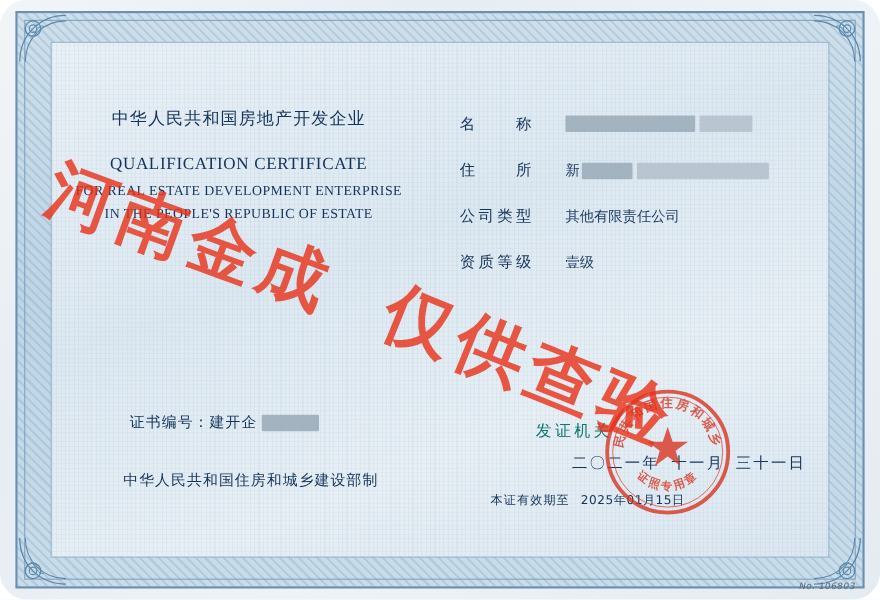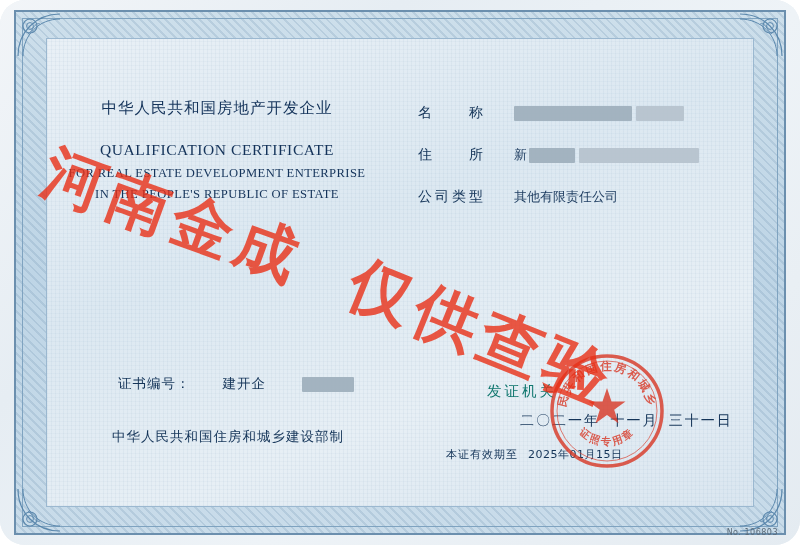--- a/index.html
+++ b/index.html
@@ -187,21 +187,20 @@
   .cert-no {
     position: absolute;
     left: 118px;
     top: 375px;
     font-family: "DejaVu Sans", sans-serif;
     font-size: 13.5px;
     color: #143458;
     letter-spacing: 1px;
     display: flex;
     align-items: center;
-    gap: 32px;
   }
   .issuer-line {
     position: absolute;
     left: 112px;
     top: 428px;
     font-family: "DejaVu Sans", sans-serif;
     font-size: 13.5px;
     color: #143458;
     letter-spacing: 1px;
     white-space: nowrap;
@@ -284,20 +283,21 @@
 
   
   .serial {
     position: absolute;
     right: 22px;
     bottom: 8px;
     font-family: "DejaVu Sans", sans-serif;
     font-size: 8px;
     color: #5a6a78;
     letter-spacing: 0.5px;
+    font-style: italic;
   }
 </style>
 </head>
 <body>
 
 <div id="certificate">
 
   <div class="paper"></div>
 
   <div class="border-outer"></div>
@@ -363,20 +363,24 @@
         <span class="addr-prefix">新</span><span class="redacted" style="width:46px;"></span><span class="redacted r2" style="width:120px;margin-left:4px;"></span>
       </div>
     </div>
 
 
     <div class="info-row">
       <div class="info-label">公司类型</div>
       <div class="info-value">其他有限责任公司</div>
     </div>
 
+    <div class="info-row">
+      <div class="info-label">资质等级</div>
+      <div class="info-value">壹级</div>
+    </div>
 
   </div>
 
   <div class="cert-no">
     <span>证书编号：</span>
       <span>建开企</span>
       <span class="redacted" style="width:52px;margin-left:4px;"></span>
   </div>
 
   <div class="issuer-line">中华人民共和国住房和城乡建设部制</div>

